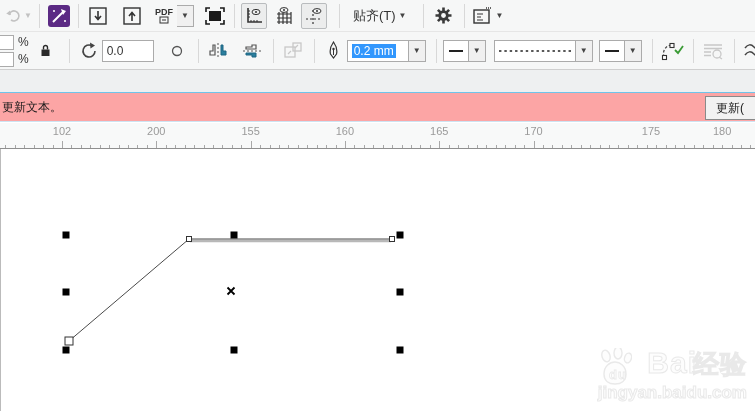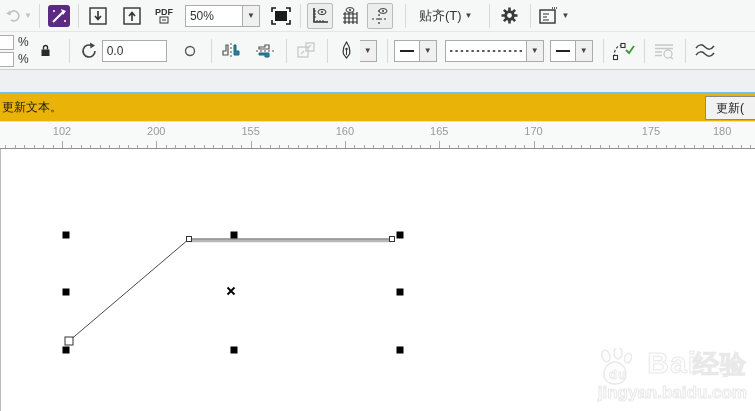--- a/index.html
+++ b/index.html
@@ -18,21 +18,21 @@
   .tbtn.pressed { border-color:#b9bcbe; background:#eceded; }
   .tbtn.disabled { color:#c2c2c2; }
   .caret { font-size:8px; color:#444; margin-left:3px; }
   .field { background:#fff; border:1px solid #ababab; height:22px; display:flex; align-items:center;
     padding:0 4px; flex:none; }
   .dropbtn { width:17px; height:22px; border:1px solid #ababab; border-left:none; background:#f0f0f0;
     display:flex; align-items:center; justify-content:center; flex:none; }
   svg { display:block; }
 
   
-  .infobar { position:absolute; top:92px; left:0; width:755px; height:30px; background:#eab308;
+  .infobar { position:absolute; top:92px; left:0; width:755px; height:30px; background:#fca5a5;
     border-top:1px solid #6fc4ea; border-bottom:1px solid #cde4f2; display:flex; align-items:center;text-align:right; }
   .infobar .msg { margin-left:2px; color:#1a1a1a; }
   .update-btn { position:absolute; right:-12px; top:3px; height:24px; width:62px; background:#f2f2f2;
     border:1px solid #8a8a8a; display:flex; align-items:center; justify-content:flex-start;
     padding-left:10px; color:#1a1a1a; }
 
   
   .ruler { position:absolute; top:123px; left:0; width:755px; height:26px; background:#f8f9f9;
     border-bottom:1px solid #8f8f8f; }
   .ruler .lbl { position:absolute; top:2px; transform:translateX(-50%); font-size:11px; color:#9a9a9a; }
@@ -88,23 +88,20 @@
         <rect x="2" y="2" width="16" height="16" fill="none" stroke="#333" stroke-width="1.4"></rect>
         <path d="M10 15 V7 M7 10 L10 6.5 L13 10" fill="none" stroke="#333" stroke-width="1.6"></path>
       </svg>
     </div>
     <div class="tbtn" style="margin-left:6px; flex-direction:column; line-height:8px">
       <span style="font-size:9px; font-weight:bold">PDF</span>
       <svg width="10" height="8" viewBox="0 0 10 8">
         <rect x="1" y="1" width="8" height="6" fill="none" stroke="#333" stroke-width="1"></rect>
         <path d="M3 4 h4" stroke="#333" stroke-width="1"></path>
       </svg>
-    </div>
-    <div class="field" style="width:58px; margin-left:8px">
-      <span>50%</span>
     </div>
     <div class="dropbtn">
         <span class="caret" style="margin:0">▼</span>
       </div>
     <div class="tbtn" style="margin-left:8px">
       <svg width="20" height="18" viewBox="0 0 20 18">
         <path d="M1 5 V1 H5 M15 1 H19 V5 M19 13 V17 H15 M5 17 H1 V13" fill="none" stroke="#1a1a1a" stroke-width="1.6"></path>
         <rect x="4" y="4" width="12" height="10" fill="#1a1a1a"></rect>
       </svg>
     </div>
@@ -178,21 +175,21 @@
         <path d="M3.5 5.5 V3.5 a2 2 0 0 1 4 0 V5.5" fill="none" stroke="#2a2a2a" stroke-width="1.4"></path>
       </svg>
     </div>
     <div class="sep" style="margin-left:10px"></div>
     <div class="tbtn">
       <svg width="20" height="20" viewBox="0 0 20 20">
         <path d="M16 10 a6 6 0 1 1 -3 -5.2" fill="none" stroke="#444" stroke-width="1.6"></path>
         <path d="M11 1.5 L16 4.5 L11.5 7.5 Z" fill="#444"></path>
       </svg>
     </div>
-    <div class="field" style="width:65px">
+    <div class="field" style="width:52px">
       <span>0.0</span>
     </div>
     <div class="tbtn" style="margin-left:10px">
       <svg width="12" height="12" viewBox="0 0 12 12">
         <circle cx="6" cy="6" r="4.5" fill="none" stroke="#555" stroke-width="1.3"></circle>
       </svg>
     </div>
     <div class="sep" style="margin-left:8px"></div>
     <div class="tbtn">
       <svg width="22" height="20" viewBox="0 0 22 20">
@@ -216,20 +213,23 @@
         <path d="M6 13 l3 -3 M13 7 l3 -3" stroke="#c8c8c8" stroke-width="1.2"></path>
       </svg>
     </div>
     <div class="sep" style="margin-left:8px"></div>
     <div class="tbtn">
       <svg width="13" height="20" viewBox="0 0 13 20">
         <path d="M6.5 1 C3 6 2.5 9 3.5 13 L6.5 17 L9.5 13 C10.5 9 10 6 6.5 1 Z" fill="none" stroke="#333" stroke-width="1.2"></path>
         <path d="M6.5 8 V14" stroke="#333" stroke-width="1"></path>
         <circle cx="6.5" cy="8" r="1.2" fill="#333"></circle>
       </svg>
+    </div>
+    <div class="field" style="width:62px">
+      <span class="selblue">0.2 mm</span>
     </div>
     <div class="dropbtn">
         <span class="caret" style="margin:0">▼</span>
       </div>
     <div class="sep" style="margin-left:10px"></div>
     <div style="display:flex; flex:none">
       <div class="field" style="width:26px; justify-content:center">
         <svg width="14" height="4" viewBox="0 0 14 4">
             <path d="M0 2 H14" stroke="#222" stroke-width="2"></path>
           </svg>

